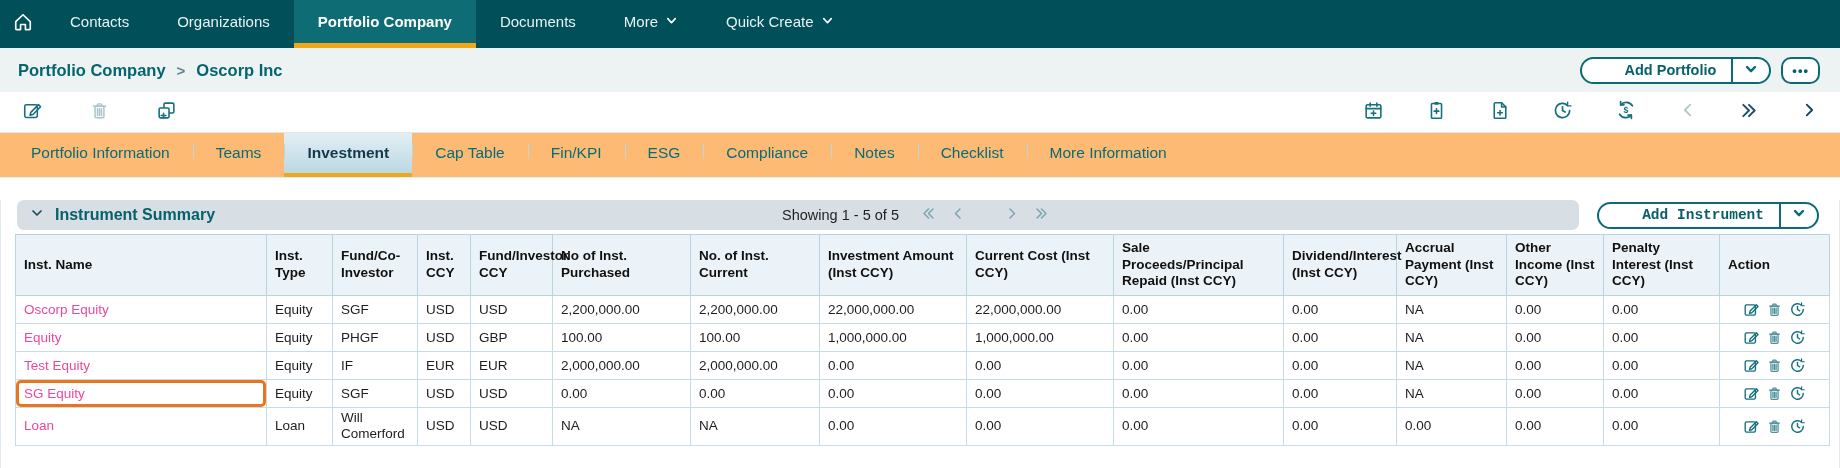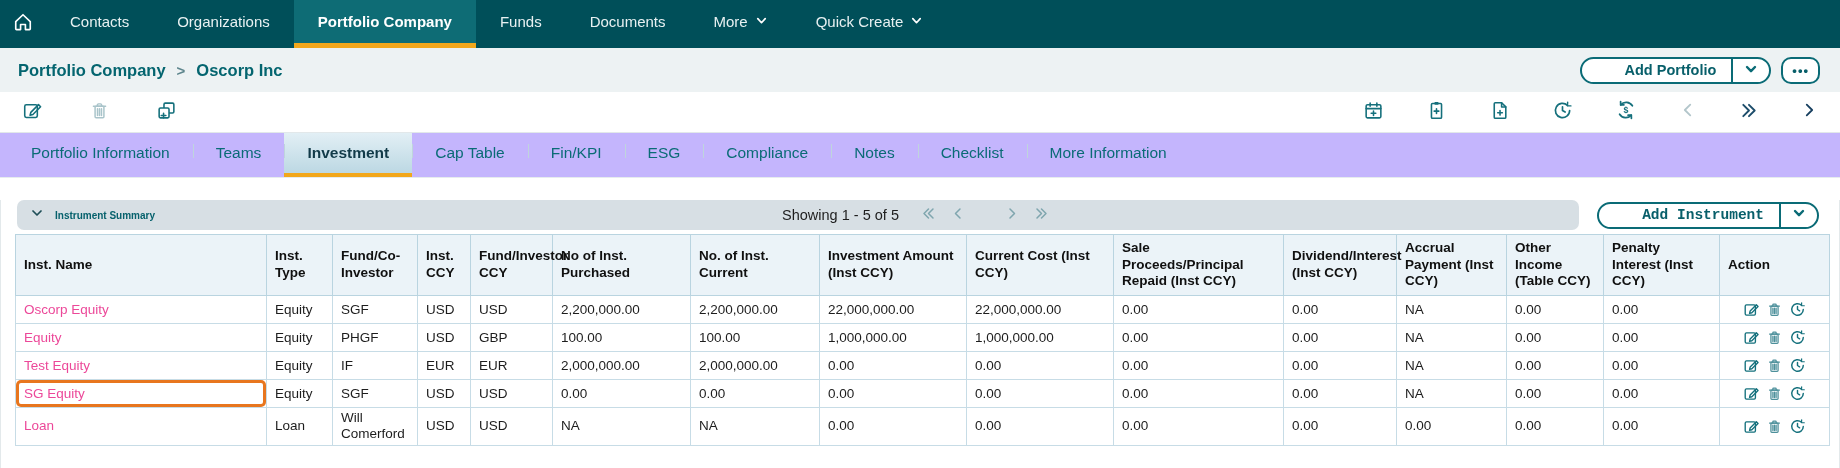--- a/index.html
+++ b/index.html
@@ -26,35 +26,35 @@
   .btn-ellipsis { border-radius:10px; padding:0 9px; display:flex; align-items:center; letter-spacing:1px; font-size:13px; }
 
   
   .toolbar { height:41px; background:#fff; border-bottom:1px solid #E2E8EA;
     display:flex; align-items:center; justify-content:space-between; padding:0 22px; }
   .tool-group { display:flex; align-items:center; gap:46px; }
   .tool-group.right { gap:42px; }
   .tool { display:flex; align-items:center; cursor:pointer; }
 
   
-  .tabs { height:45px; background:#c4b5fd; display:flex; align-items:stretch; padding-left:8px;
+  .tabs { height:45px; background:#fdba74; display:flex; align-items:stretch; padding-left:8px;
     border-bottom:1px solid #E6ECEE; }
   .tab { position:relative; display:flex; align-items:center; padding:0 23px; font-size:15.5px;
     color:#0A6B76; border-bottom:4px solid transparent; cursor:pointer; white-space:nowrap; }
   .tab + .tab::before { content:""; position:absolute; left:0; top:11px; bottom:15px; width:1px; background:#BFD5DC; }
   .tab.active { background:linear-gradient(#E2EFF5,#BCD8E3); color:#123B49; font-weight:bold;
     border-bottom-color:#F2A71B; }
 
   
   .content { height:298px; border-left:1px solid #E3E9EB; border-right:1px solid #E3E9EB; }
   .section-row { display:flex; align-items:center; margin:22px 20px 0 16px; }
   .section-bar { flex:1; height:30px; background:#D7DFE4; border-radius:7px; display:flex;
     align-items:center; padding:0 12px; position:relative; }
   .section-left { display:flex; align-items:center; gap:10px; }
-  .section-title { color:#06616C; font-weight:bold; font-size:10px; }
+  .section-title { color:#06616C; font-weight:bold; font-size:16px; }
   .section-center { position:absolute; left:50%; transform:translateX(-6%); display:flex; align-items:center; }
   .showing { font-size:14.5px; color:#1E1E1E; margin-right:22px; }
   .pager { display:flex; align-items:center; gap:15px; }
   .pager .gap { width:8px; }
   .add-instrument { margin-left:18px;font-family:Liberation Mono, monospace; }
 
   
   table { border-collapse:collapse; table-layout:fixed; width:1812px; margin:4px 14px 0 14px; }
   th { background:#EBF3F8; border:1px solid #B9D4E0; font-size:13.5px; color:#101010;
     text-align:left; padding:5px 8px; line-height:1.24; font-weight:bold; vertical-align:middle; }
@@ -78,23 +78,20 @@
     </span>
   </div>
   <div class="nav-item">
       <span>Contacts</span>
     </div>
   <div class="nav-item">
       <span>Organizations</span>
     </div>
   <div class="nav-item active">
       <span>Portfolio Company</span>
-    </div>
-  <div class="nav-item">
-      <span>Funds</span>
     </div>
   <div class="nav-item">
       <span>Documents</span>
     </div>
   <div class="nav-item">
     <span>More</span>
     <span>
       <svg width="13" height="13" viewBox="0 0 14 14" fill="none" stroke="#fff" stroke-width="1.8" stroke-linecap="round" stroke-linejoin="round">
           <polyline points="3,5 7,9.4 11,5"></polyline>
         </svg>
@@ -347,21 +344,21 @@
         <th>Fund/Co-Investor</th>
         <th>Inst. CCY</th>
         <th>Fund/Investor CCY</th>
         <th>No of Inst. Purchased</th>
         <th>No. of Inst. Current</th>
         <th>Investment Amount (Inst CCY)</th>
         <th>Current Cost (Inst CCY)</th>
         <th>Sale Proceeds/Principal Repaid (Inst CCY)</th>
         <th>Dividend/Interest (Inst CCY)</th>
         <th>Accrual Payment (Inst CCY)</th>
-        <th>Other Income (Table CCY)</th>
+        <th>Other Income (Inst CCY)</th>
         <th>Penalty Interest (Inst CCY)</th>
         <th>Action</th>
       </tr>
     </thead>
     <tbody>
       <tr>
         <td class="link">Oscorp Equity</td>
         <td>Equity</td>
         <td>SGF</td>
         <td>USD</td>

